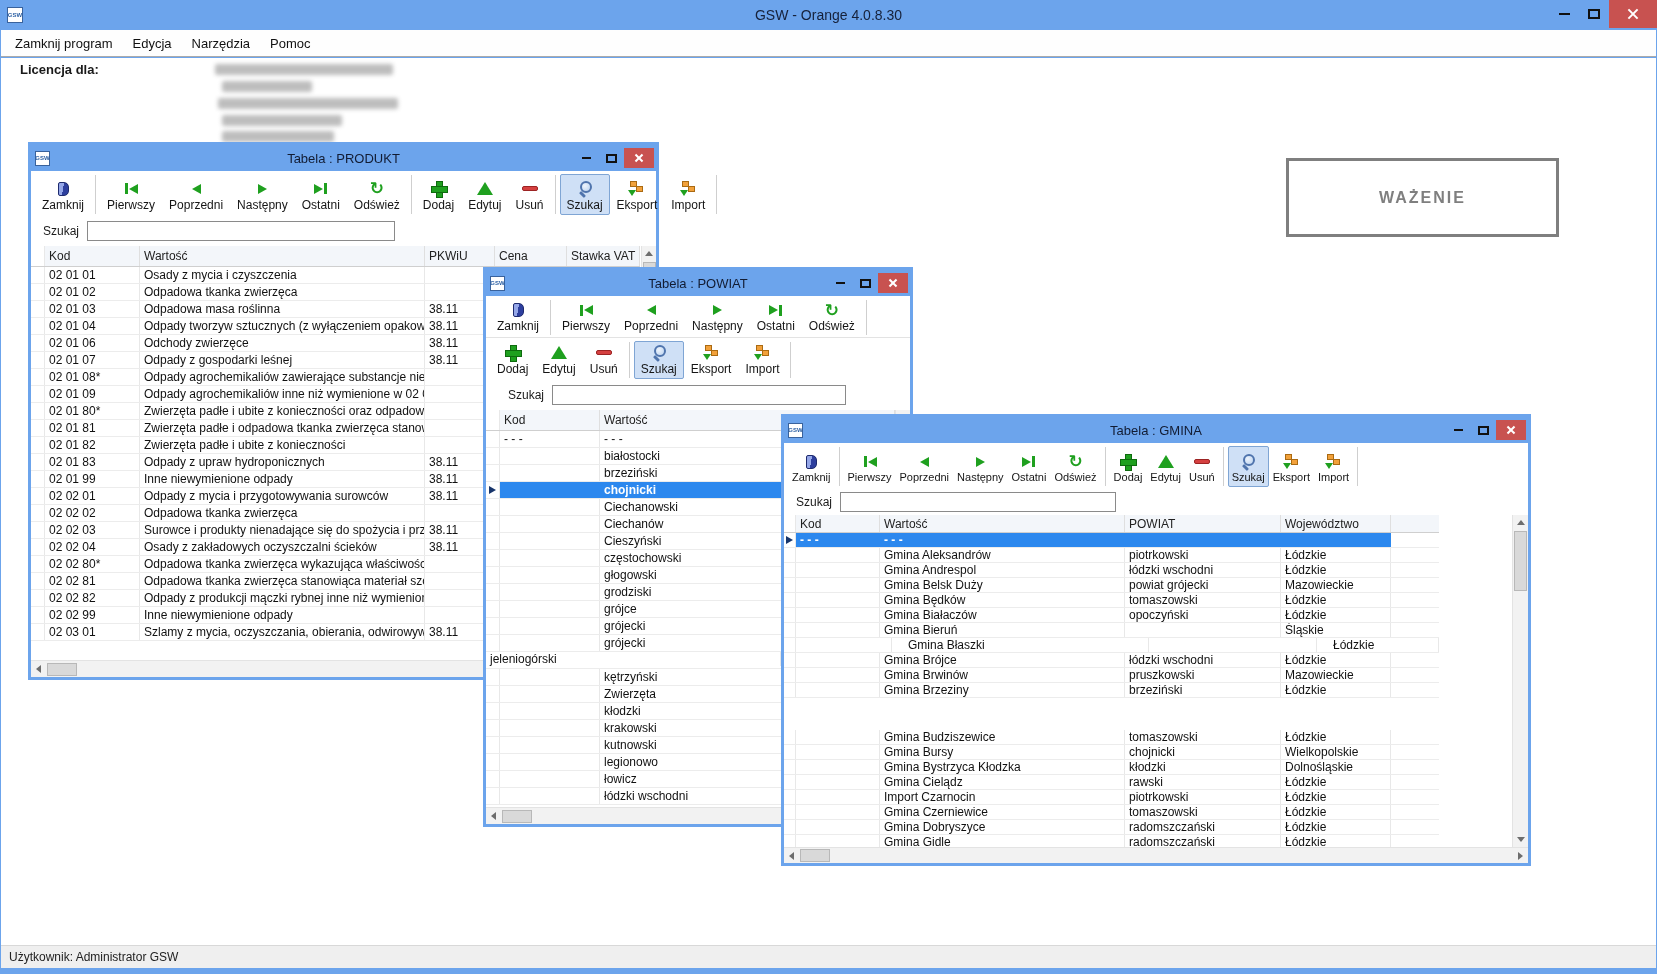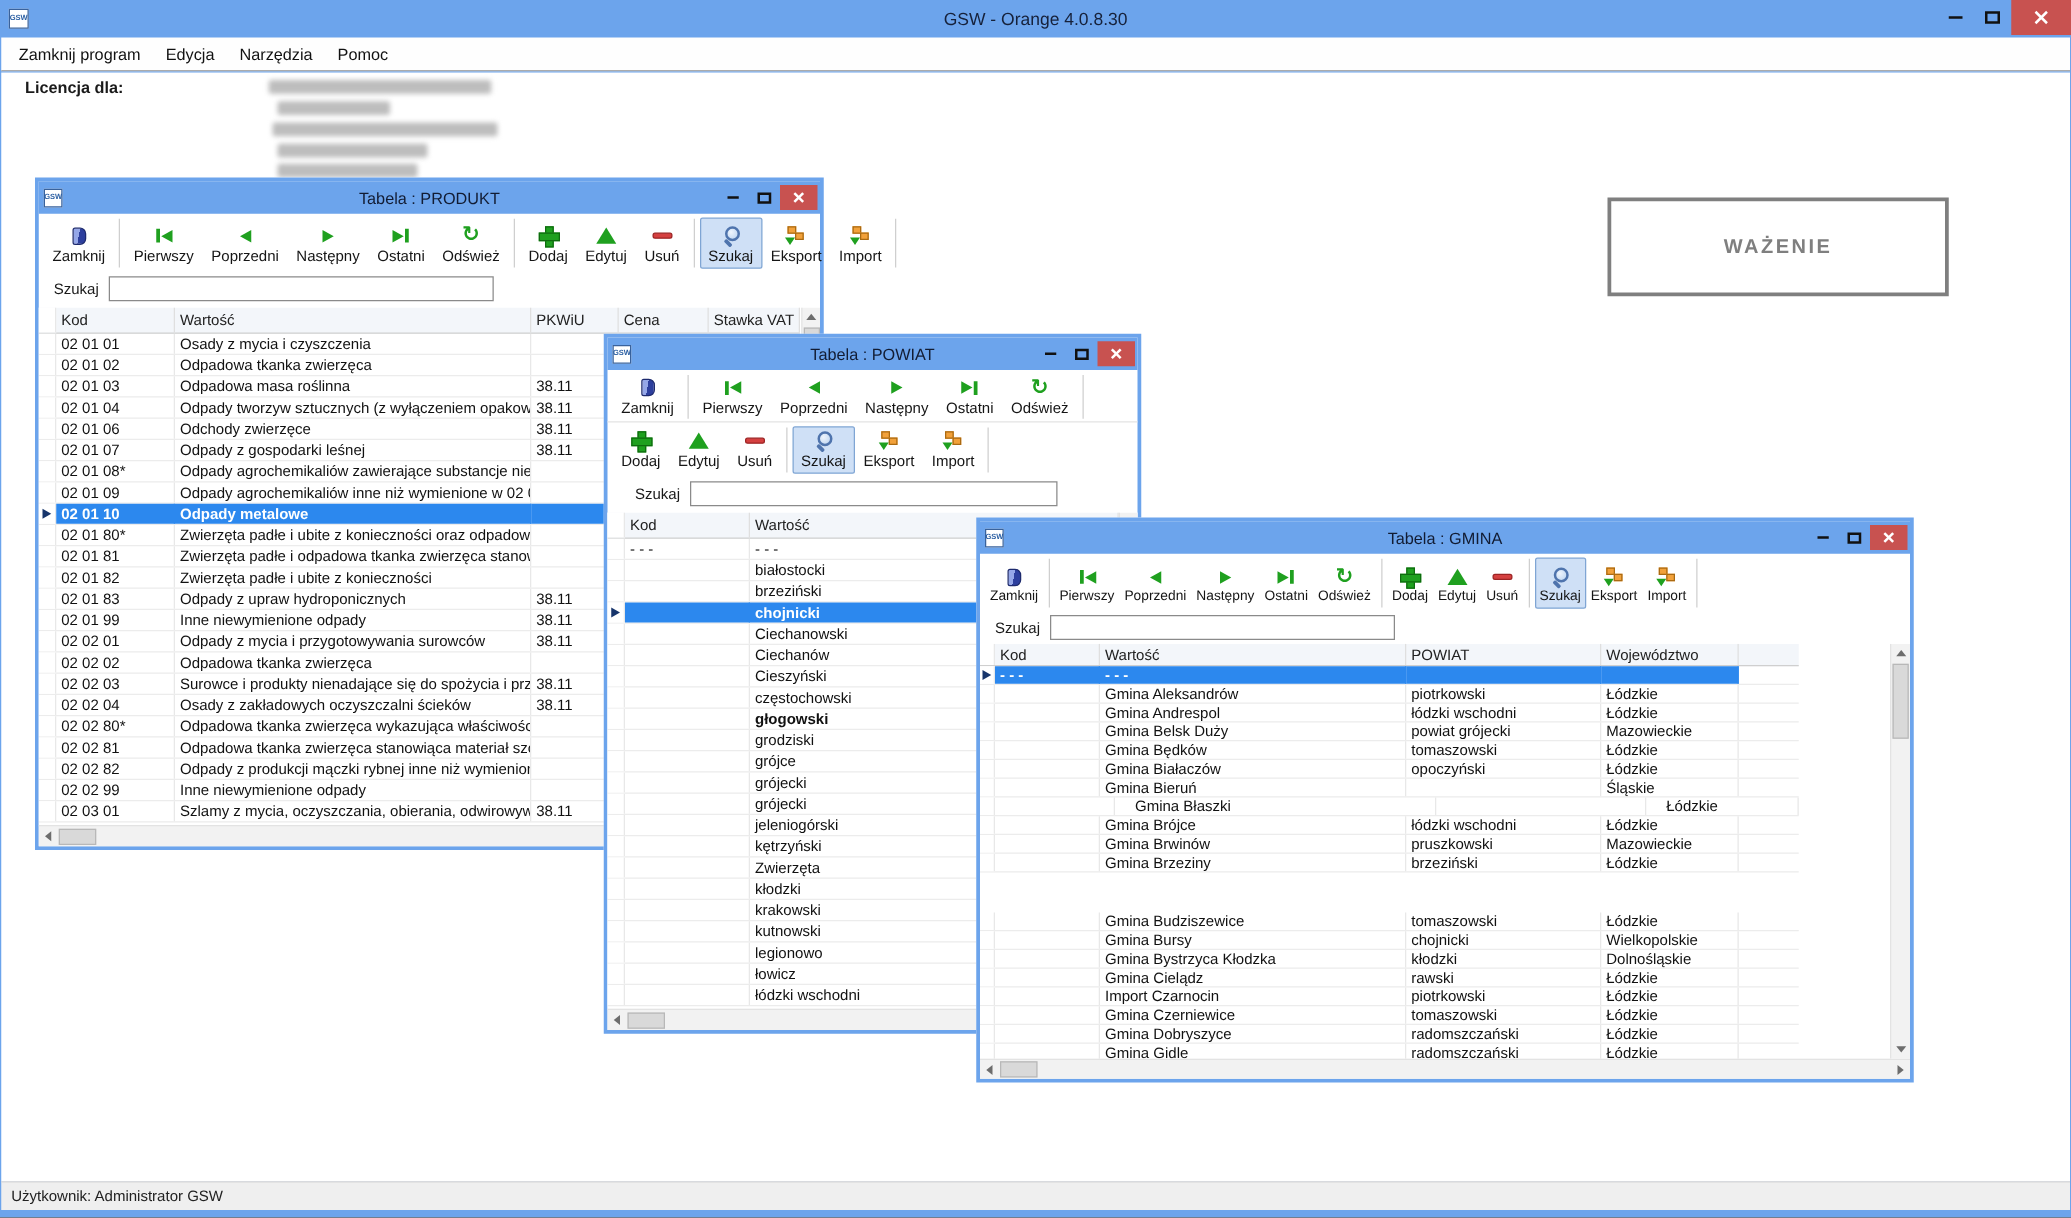--- a/index.html
+++ b/index.html
@@ -319,30 +319,20 @@
             <span class="td" style="width: 73px;"></span>
           </div>
           <div class="trow" style="height: 17px;">
             <span class="gut" style="width: 14px;"></span>
             <span class="td" style="width: 95px;">02 01 09</span>
             <span class="td" style="width: 285px;">Odpady agrochemikaliów inne niż wymienione w 02 01 08</span>
             <span class="td" style="width: 70px;"></span>
             <span class="td" style="width: 72px;"></span>
             <span class="td" style="width: 73px;"></span>
           </div>
-          <div class="trow sel" style="height: 17px;">
-            <span class="gut" style="width: 14px;">
-              <span class="mk"></span>
-            </span>
-            <span class="td" style="width: 95px;">02 01 10</span>
-            <span class="td" style="width: 285px;">Odpady metalowe</span>
-            <span class="td" style="width: 70px;"></span>
-            <span class="td" style="width: 72px;"></span>
-            <span class="td" style="width: 73px;"></span>
-          </div>
           <div class="trow" style="height: 17px;">
             <span class="gut" style="width: 14px;"></span>
             <span class="td" style="width: 95px;">02 01 80*</span>
             <span class="td" style="width: 285px;">Zwierzęta padłe i ubite z konieczności oraz odpadowa tkanka z</span>
             <span class="td" style="width: 70px;"></span>
             <span class="td" style="width: 72px;"></span>
             <span class="td" style="width: 73px;"></span>
           </div>
           <div class="trow" style="height: 17px;">
             <span class="gut" style="width: 14px;"></span>
@@ -628,21 +618,21 @@
             <span class="td" style="width: 295px;">Cieszyński</span>
           </div>
           <div class="trow" style="height: 17px;">
             <span class="gut" style="width: 14px;"></span>
             <span class="td" style="width: 100px;"></span>
             <span class="td" style="width: 295px;">częstochowski</span>
           </div>
           <div class="trow" style="height: 17px;">
             <span class="gut" style="width: 14px;"></span>
             <span class="td" style="width: 100px;"></span>
-            <span class="td" style="width: 295px; font-weight: bold;">głogowski</span>
+            <span class="td" style="width: 295px;">głogowski</span>
           </div>
           <div class="trow" style="height: 17px;">
             <span class="gut" style="width: 14px;"></span>
             <span class="td" style="width: 100px;"></span>
             <span class="td" style="width: 295px;">grodziski</span>
           </div>
           <div class="trow" style="height: 17px;">
             <span class="gut" style="width: 14px;"></span>
             <span class="td" style="width: 100px;"></span>
             <span class="td" style="width: 295px;">grójce</span>
@@ -650,21 +640,21 @@
           <div class="trow" style="height: 17px;">
             <span class="gut" style="width: 14px;"></span>
             <span class="td" style="width: 100px;"></span>
             <span class="td" style="width: 295px;">grójecki</span>
           </div>
           <div class="trow" style="height: 17px;">
             <span class="gut" style="width: 14px;"></span>
             <span class="td" style="width: 100px;"></span>
             <span class="td" style="width: 295px;">grójecki</span>
           </div>
-          <div class="trow" style="height: 17px;">
+          <div class="trow" style="height: 17px; flex-direction: column;">
             <span class="gut" style="width: 14px;"></span>
             <span class="td" style="width: 100px;"></span>
             <span class="td" style="width: 295px;">jeleniogórski</span>
           </div>
           <div class="trow" style="height: 17px;">
             <span class="gut" style="width: 14px;"></span>
             <span class="td" style="width: 100px;"></span>
             <span class="td" style="width: 295px;">kętrzyński</span>
           </div>
           <div class="trow" style="height: 17px;">

